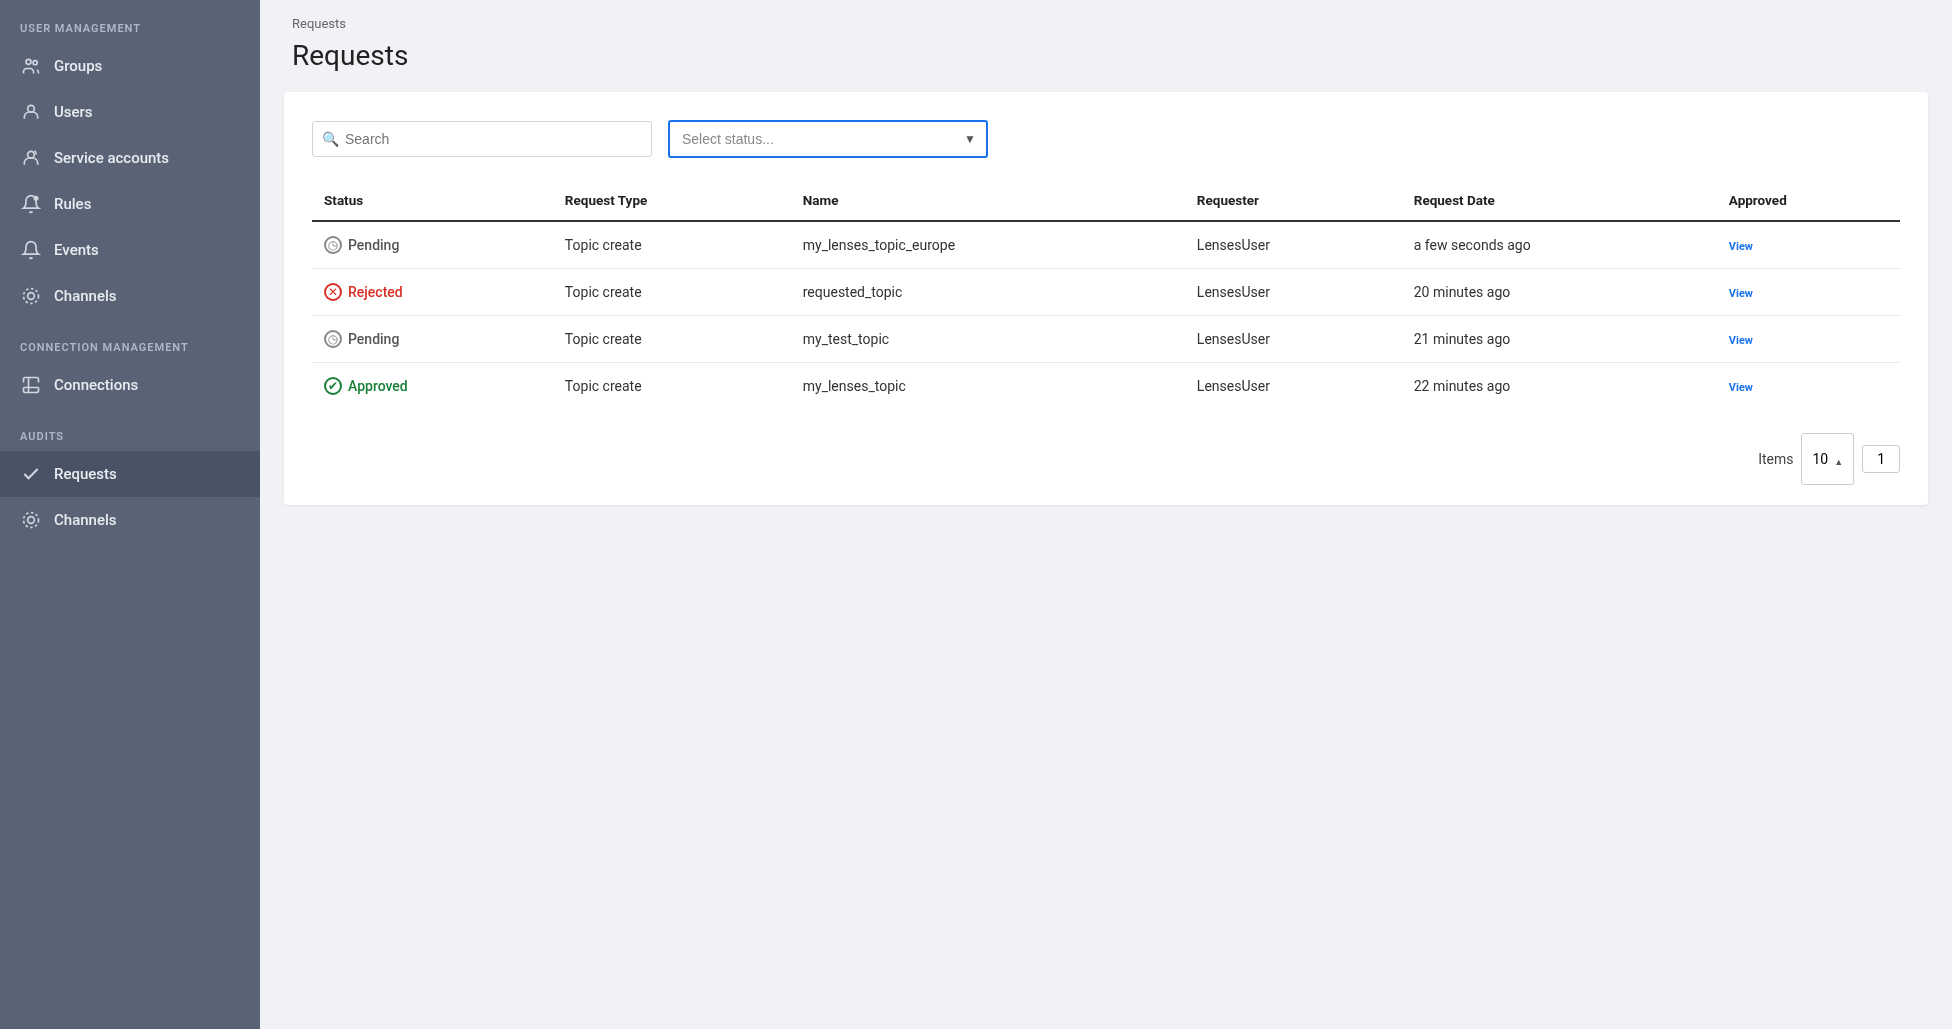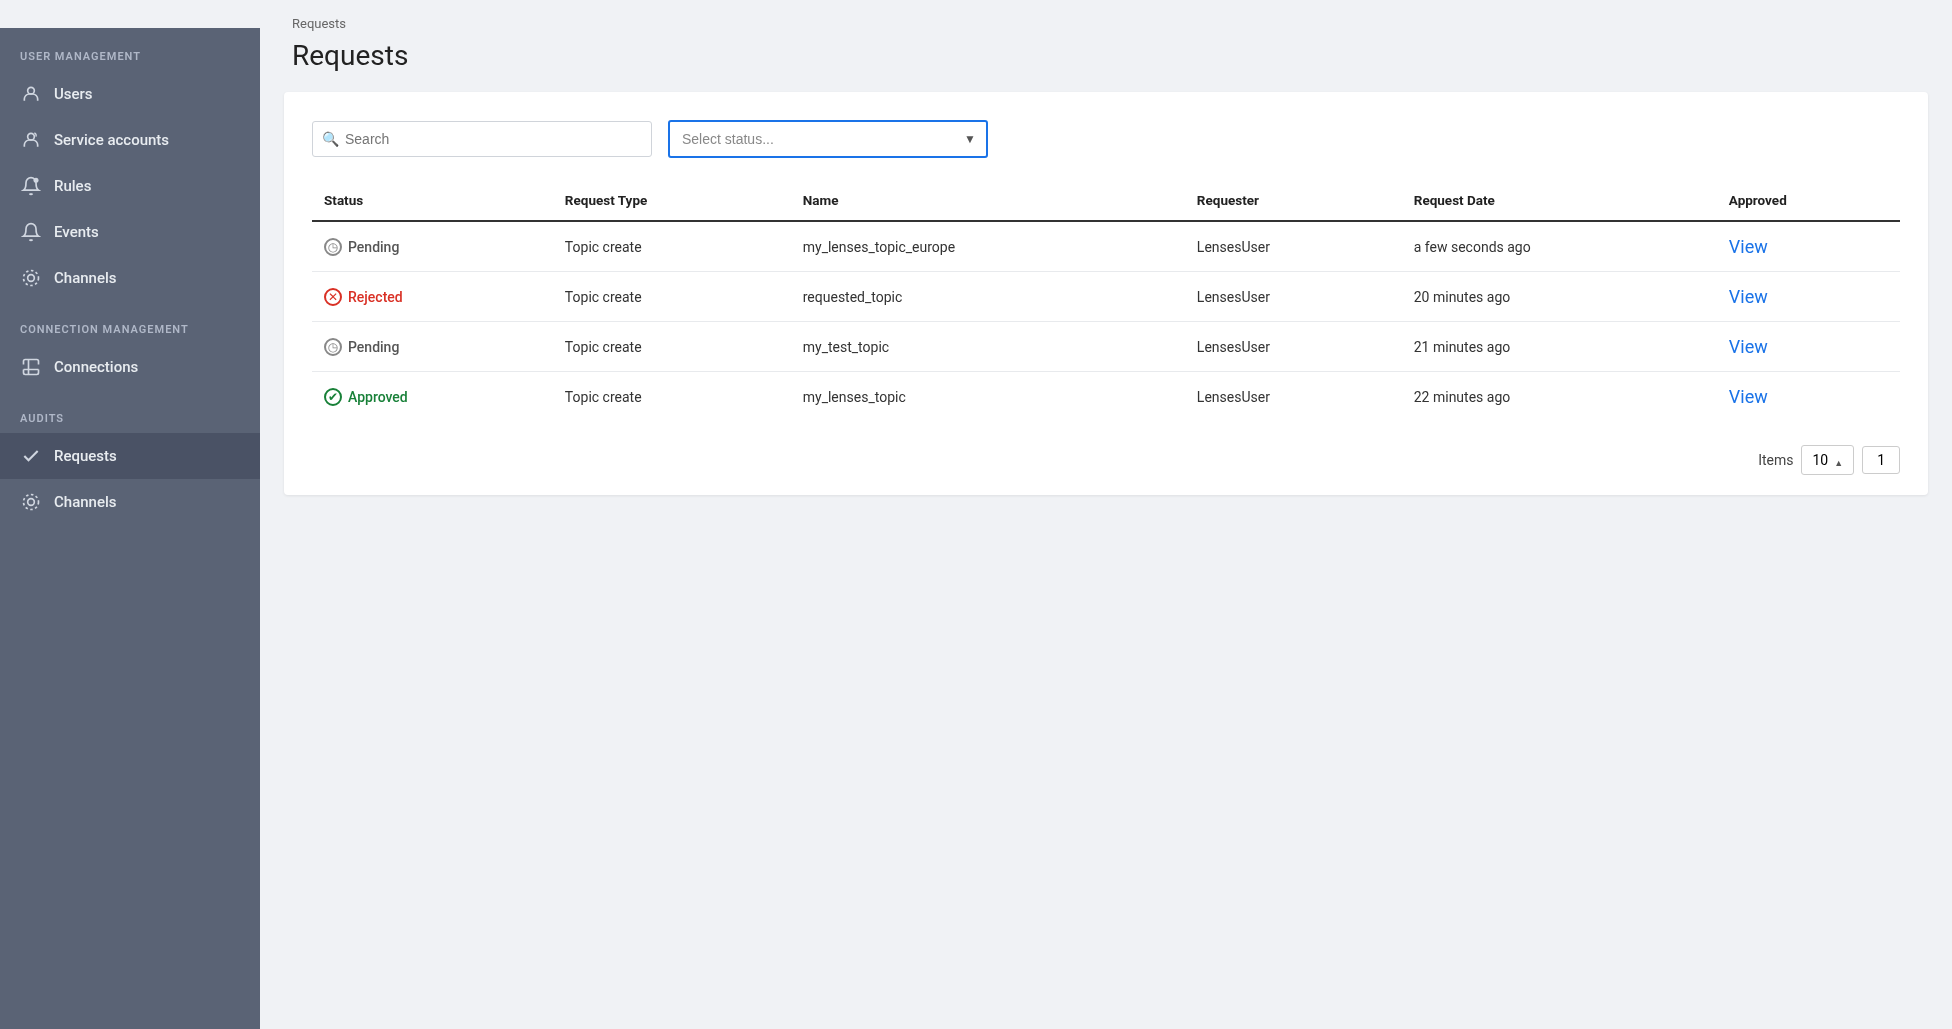--- a/index.html
+++ b/index.html
@@ -8,21 +8,20 @@
     
     #sidebar {
       width: 260px;
       min-width: 260px;
       background: #5a6375;
       color: #fff;
       display: flex;
       flex-direction: column;
       padding: 0;
       overflow-y: auto;
-      margin-top: 28px;
     }
     .sidebar-section-label {
       font-size: 11px;
       font-weight: 600;
       letter-spacing: 1px;
       color: #b0b8c8;
       padding: 22px 20px 8px 20px;
       text-transform: uppercase;
     }
     .sidebar-item {
@@ -171,22 +170,22 @@
     .status-pending { color: #555; }
     .status-pending .status-icon { border: 2px solid #888; color: #888; }
     .status-rejected { color: #d93025; }
     .status-rejected .status-icon { border: 2px solid #d93025; color: #d93025; background: transparent; }
     .status-approved { color: #188038; }
     .status-approved .status-icon { border: 2px solid #188038; color: #188038; }
 
     .view-link {
       color: #1a73e8;
       cursor: pointer;
-      font-size: 18px;
-      font-weight: 400;
+      font-size: 11px;
+      font-weight: 700;
       text-decoration: none;
     }
 
     
     .pagination-row {
       display: flex;
       justify-content: flex-end;
       align-items: center;
       margin-top: 24px;
       gap: 8px;
@@ -194,21 +193,21 @@
     .items-label {
       font-size: 14px;
       color: #444;
       margin-right: 0;
     }
     .items-count-box {
       display: flex;
       align-items: flex-end;
       border: 1px solid #ccc;
       border-radius: 3px;
-      padding: 6px 10px;
+      padding: 17px 10px;
       font-size: 14px;
       background: #fff;
       gap: 6px;
       cursor: pointer;
     }
     .items-count-box .up-down {
       display: flex;
       flex-direction: column;
       font-size: 9px;
       color: #555;
@@ -220,20 +219,31 @@
       padding: 5px 14px;
       font-size: 14px;
       background: #fff;
     }
   </style>
 </head>
 <body>
 
 <div id="sidebar">
     <div class="sidebar-section-label">USER MANAGEMENT</div>
+    <div class="sidebar-item">
+      <span class="sidebar-icon">
+        <svg width="20" height="20" viewBox="0 0 24 24" fill="none" stroke="#d0d6e0" stroke-width="2">
+          <circle cx="9" cy="7" r="3"></circle>
+          <path d="M3 21v-2a4 4 0 0 1 4-4h4a4 4 0 0 1 4 4v2"></path>
+          <circle cx="17" cy="8" r="2.5"></circle>
+          <path d="M21 21v-1.5a3 3 0 0 0-2-2.8"></path>
+        </svg>
+      </span>
+      <span>Groups</span>
+    </div>
     <div class="sidebar-item">
       <span class="sidebar-icon">
         <svg width="20" height="20" viewBox="0 0 24 24" fill="none" stroke="#d0d6e0" stroke-width="2">
           <circle cx="12" cy="8" r="4"></circle>
           <path d="M4 20v-2a6 6 0 0 1 6-6h4a6 6 0 0 1 6 6v2"></path>
         </svg>
       </span>
       <span>Users</span>
     </div>
     <div class="sidebar-item">

